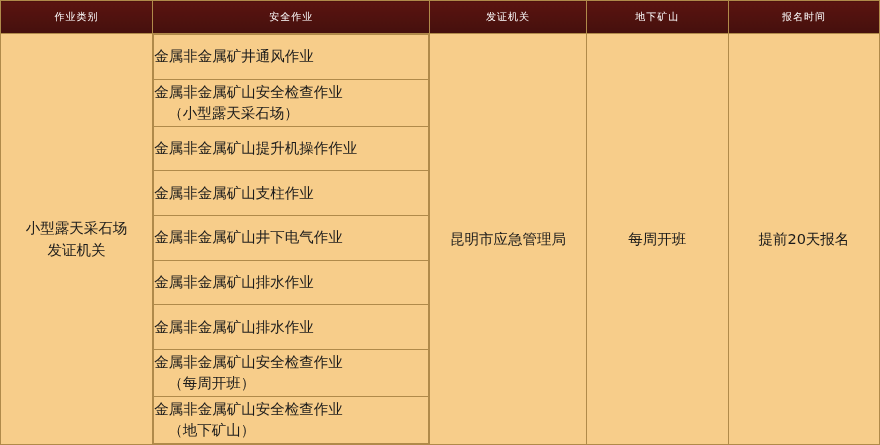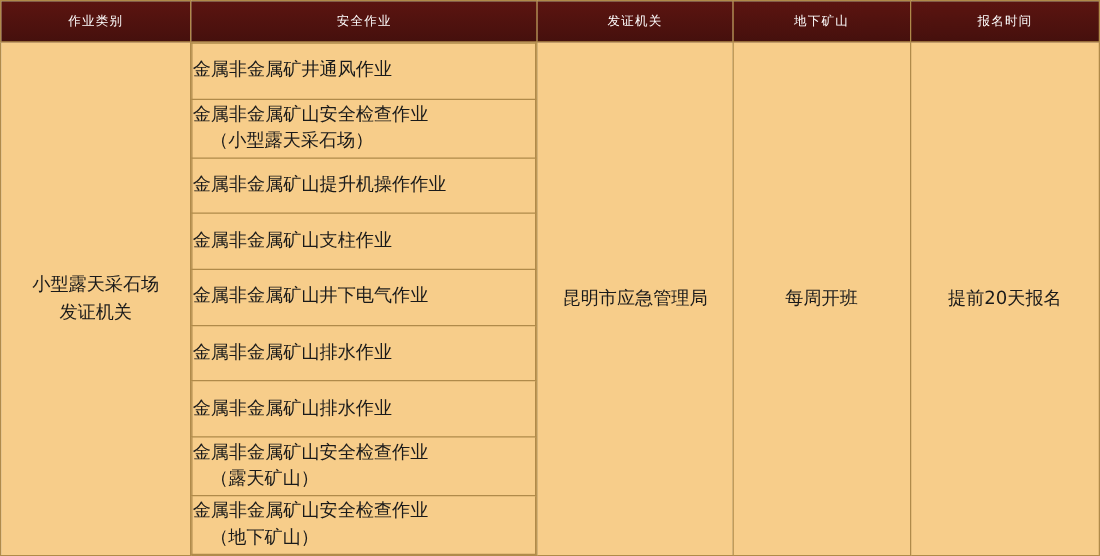--- a/index.html
+++ b/index.html
@@ -138,21 +138,21 @@
               </td>
             </tr>
             <tr>
               <td>
                 <span class="nowrap">金属非金属矿山排水作业</span>
               </td>
             </tr>
             <tr>
               <td>
                 <span class="nowrap">金属非金属矿山安全检查作业</span>
-                <span class="sub-line-2 nowrap">（露天矿山）</span>
+                <span class="sub-line-2 nowrap">（每周开班）</span>
               </td>
             </tr>
             <tr>
               <td>
                 <span class="nowrap">金属非金属矿山安全检查作业</span>
                 <span class="sub-line-2 nowrap">（地下矿山）</span>
               </td>
             </tr>
           </tbody>
         </table>

